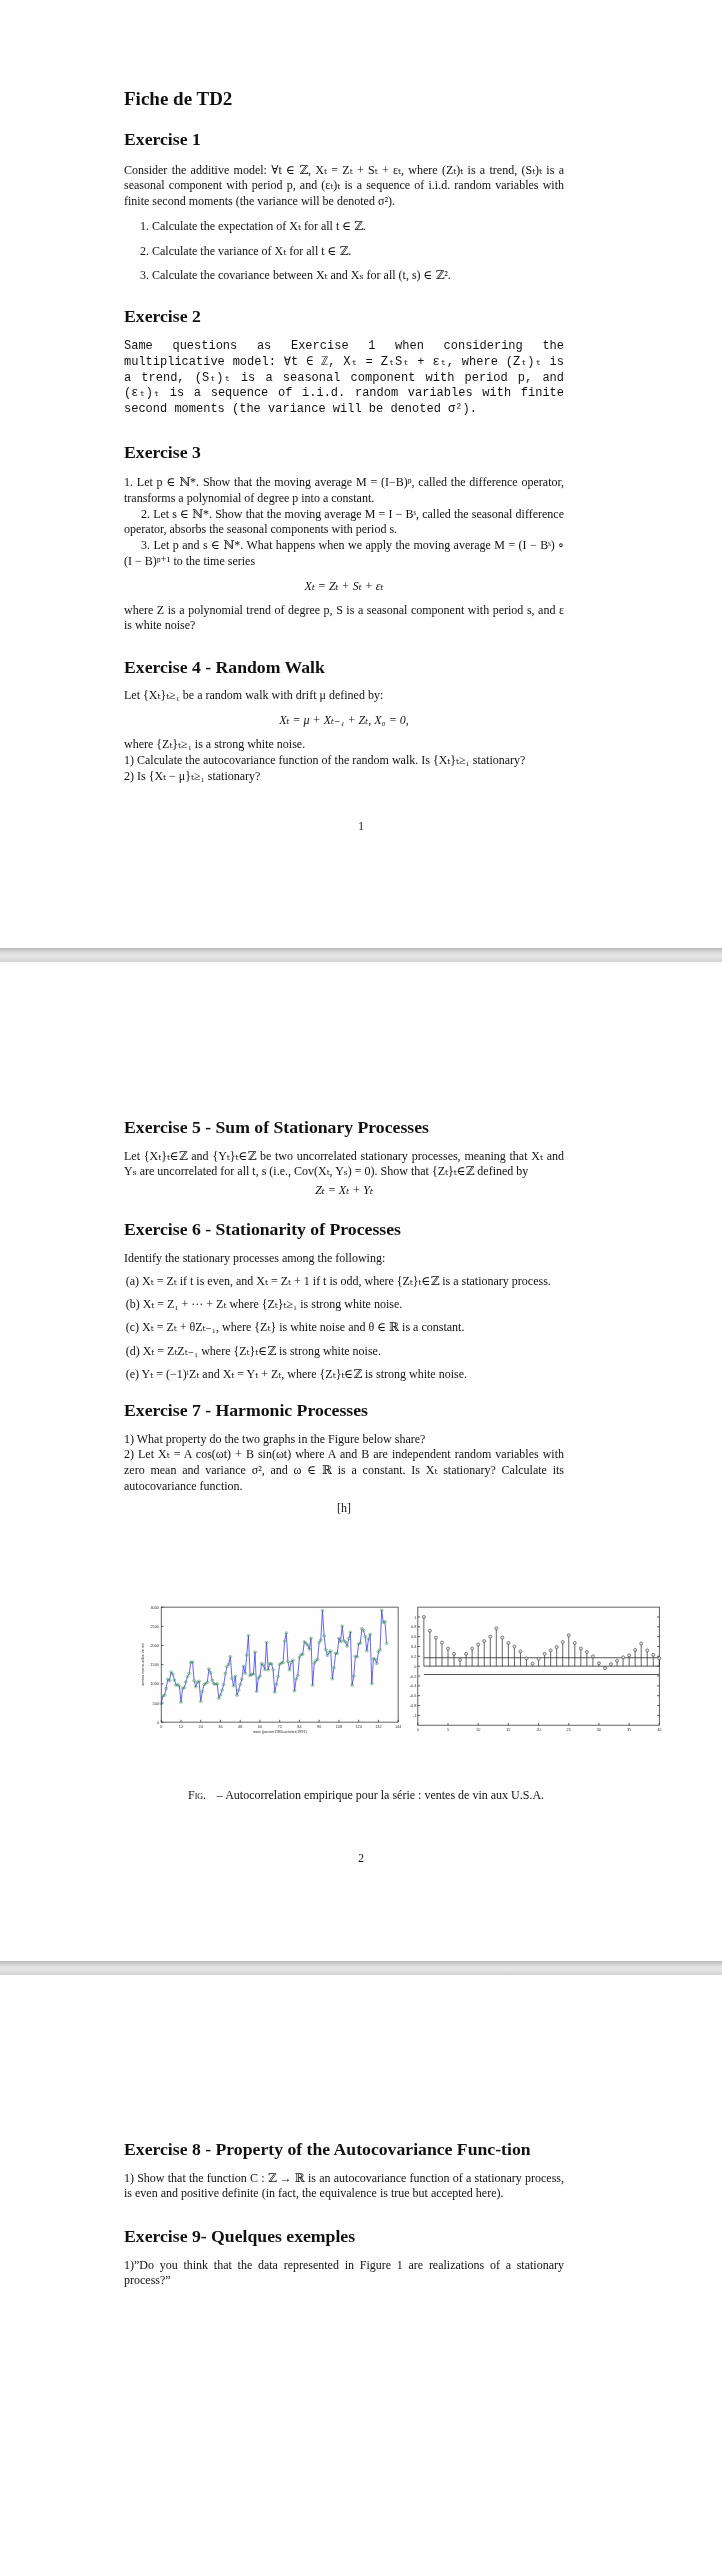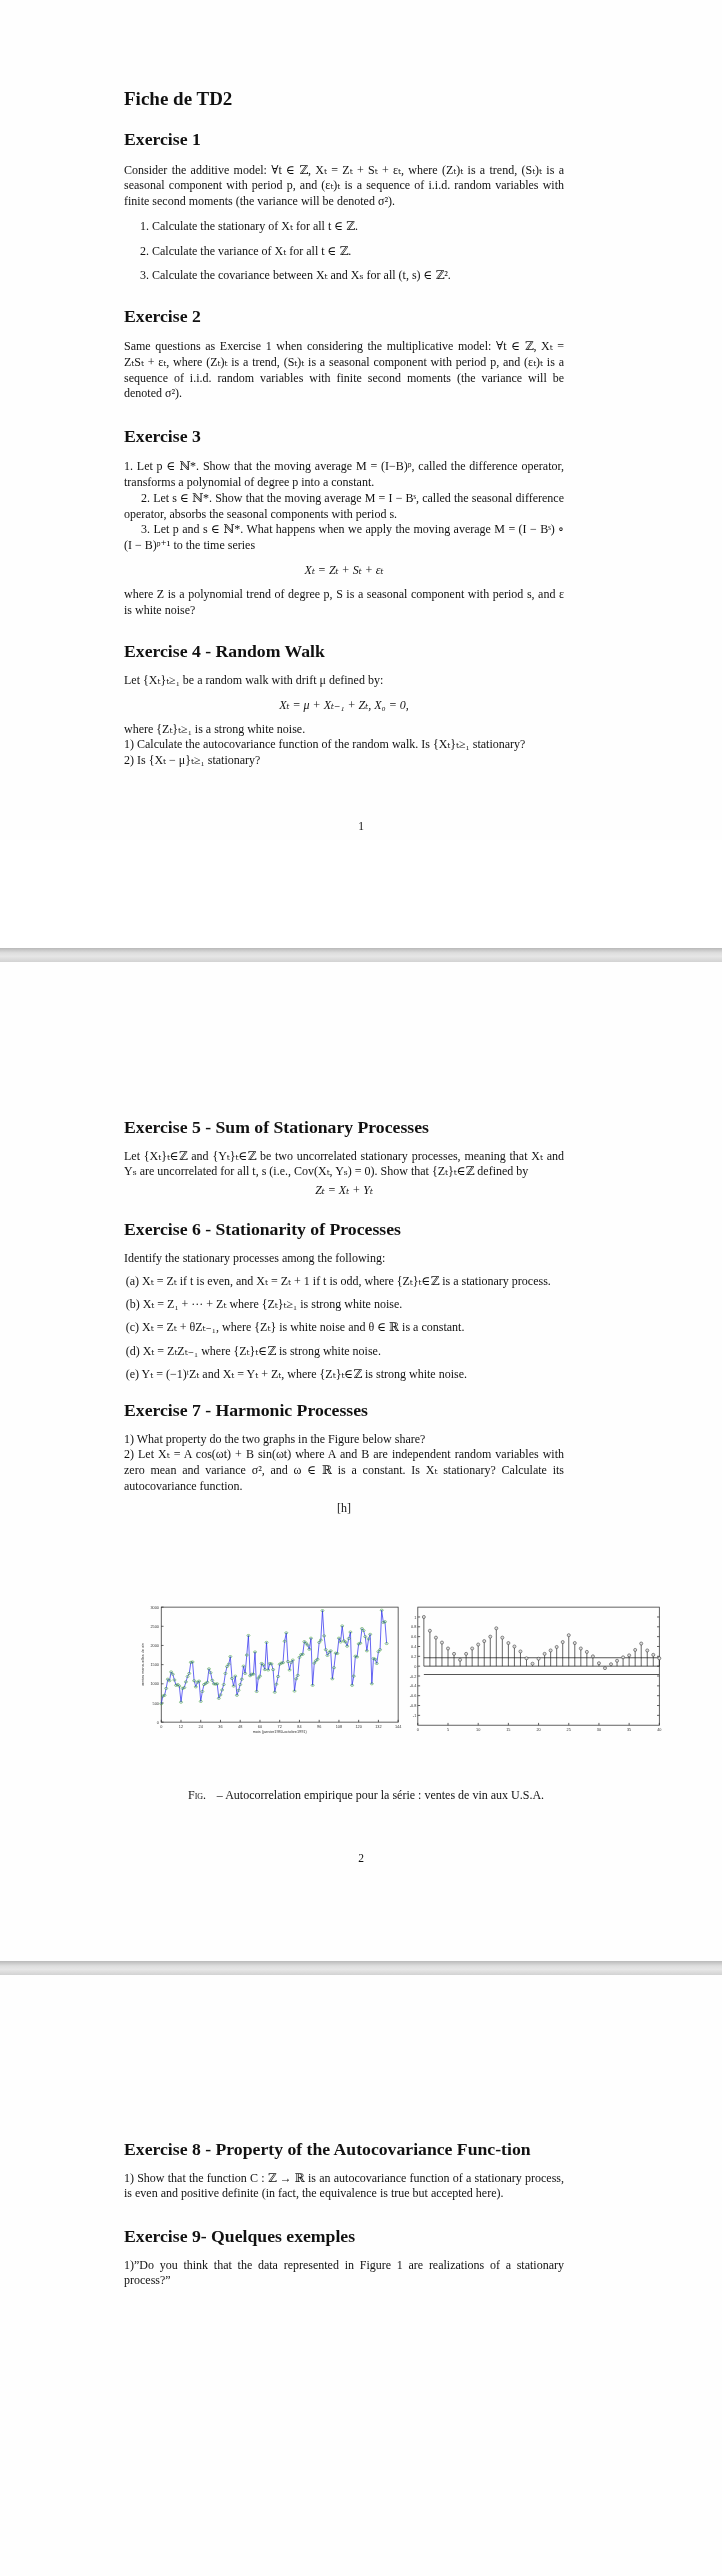--- a/index.html
+++ b/index.html
@@ -27,29 +27,29 @@
 <body>
 
 <div class="page" style="top:0; height:840px;">
   <div class="content" style="top:88px;">
     <h1 class="doc-title">Fiche de TD2</h1>
 
     <section style="margin-top:18.4px;">
       <h2 class="ex">Exercise 1</h2>
       <p class="txt" style="margin-top:12.3px;">Consider the additive model: ∀t ∈ ℤ,   Xₜ = Zₜ + Sₜ + εₜ, where (Zₜ)ₜ is a trend, (Sₜ)ₜ is a seasonal component with period p, and (εₜ)ₜ is a sequence of i.i.d. random variables with finite second moments (the variance will be denoted σ²).</p>
       <ol class="num" style="margin-top:9.2px;">
-        <li>Calculate the stationary of Xₜ for all t ∈ ℤ.</li>
+        <li>Calculate the expectation of Xₜ for all t ∈ ℤ.</li>
         <li>Calculate the variance of Xₜ for all t ∈ ℤ.</li>
         <li>Calculate the covariance between Xₜ and Xₛ for all (t, s) ∈ ℤ².</li>
       </ol>
     </section>
 
     <section style="margin-top:21.5px;">
       <h2 class="ex">Exercise 2</h2>
-      <p class="txt" style="margin-top:12.3px;">Same questions as Exercise 1 when considering the multiplicative model: ∀t ∈ ℤ,   Xₜ = ZₜSₜ + εₜ, where (Zₜ)ₜ is a trend, (Sₜ)ₜ is a seasonal component with period p, and (εₜ)ₜ is a sequence of i.i.d. random variables with finite second moments (the variance will be denoted σ²).</p>
+      <p class="txt" style="margin-top:12.3px;font-family:Liberation Mono, monospace;">Same questions as Exercise 1 when considering the multiplicative model: ∀t ∈ ℤ,   Xₜ = ZₜSₜ + εₜ, where (Zₜ)ₜ is a trend, (Sₜ)ₜ is a seasonal component with period p, and (εₜ)ₜ is a sequence of i.i.d. random variables with finite second moments (the variance will be denoted σ²).</p>
     </section>
 
     <section style="margin-top:23px;">
       <h2 class="ex">Exercise 3</h2>
       <p class="txt" style="margin-top:12.3px;">1. Let p ∈ ℕ*. Show that the moving average M = (I−B)ᵖ, called the difference operator, transforms a polynomial of degree p into a constant.</p>
       <p class="txt indent">2. Let s ∈ ℕ*. Show that the moving average M = I − Bˢ, called the seasonal difference operator, absorbs the seasonal components with period s.</p>
       <p class="txt indent">3. Let p and s ∈ ℕ*. What happens when we apply the moving average M = (I − Bˢ) ∘ (I − B)ᵖ⁺¹ to the time series</p>
       <div class="eq" style="margin:9.2px 0;">Xₜ = Zₜ + Sₜ + εₜ</div>
       <p class="txt">where Z is a polynomial trend of degree p, S is a seasonal component with period s, and ε is white noise?</p>
     </section>

